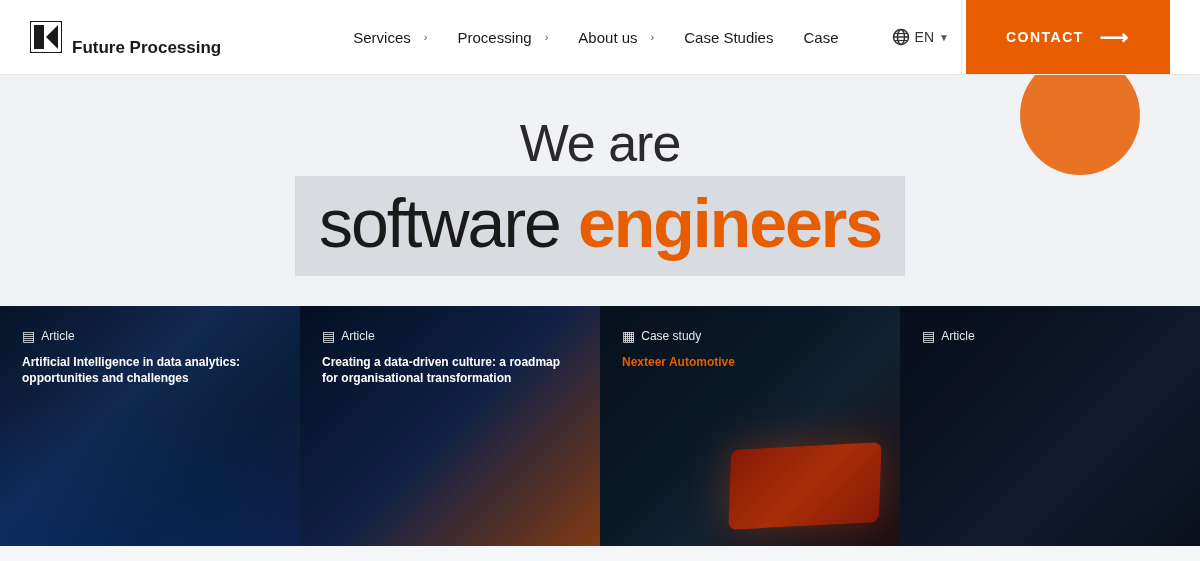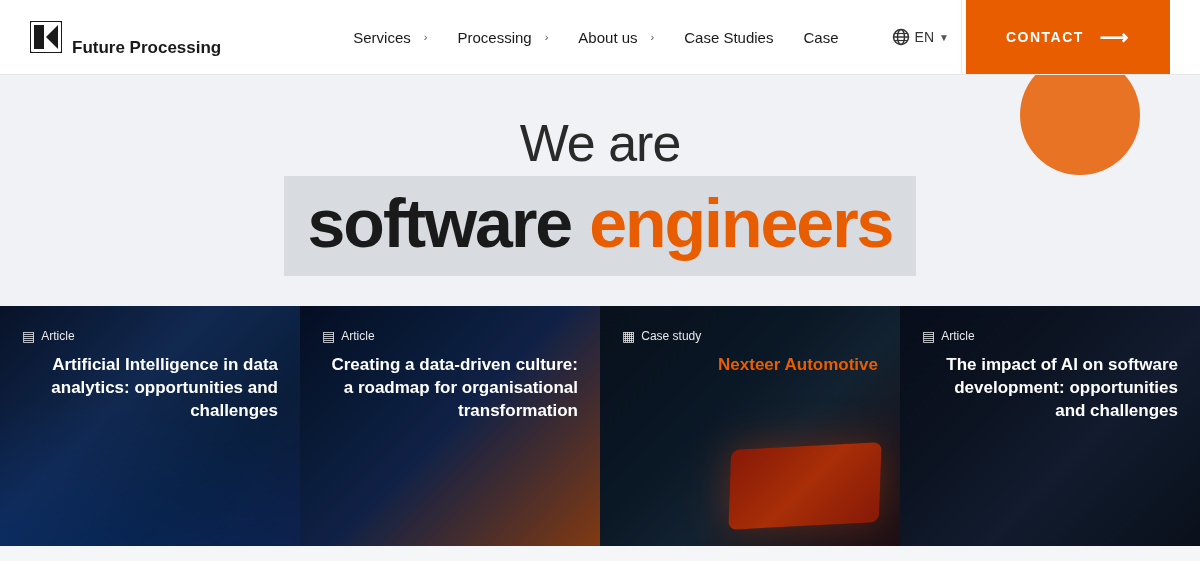--- a/index.html
+++ b/index.html
@@ -116,21 +116,21 @@
       margin-top: 4px;
     }
     .hero-title-bg {
       background: #d8dbe0;
       padding: 8px 24px 14px 24px;
       display: inline-flex;
       gap: 18px;
     }
     .hero-bold {
       font-size: 68px;
-      font-weight: 700;
+      font-weight: 400;
       color: #1a1a1a;
       letter-spacing: -2px;
     }
     .hero-orange {
       font-size: 68px;
       font-weight: 900;
       color: #e85d00;
       letter-spacing: -2px;
     }
     .orange-circle {
@@ -183,25 +183,24 @@
       font-size: 12px;
       color: #fff;
       font-weight: 400;
       margin-bottom: 10px;
       opacity: 0.9;
     }
     .badge-icon {
       font-size: 14px;
     }
     .card-title {
-      font-size: 17px;
+      font-size: 12px;
       font-weight: 700;
       color: #fff;
       line-height: 1.35;
-      text-align: right;
     }
     .card-title-orange {
       color: #e85d00;
     }
 
     
     .card-1 .card-bg {
       background: linear-gradient(135deg, #0a1628 0%, #1a3a6b 40%, #0d2847 70%, #1a2040 100%);
     }
     .card-2 .card-bg {
@@ -342,17 +341,16 @@
   </div>
 
   <div class="card card-4">
     <div class="card-bg"></div>
     <div class="card-overlay"></div>
     <div class="card-content">
       <div class="card-badge">
         <span class="badge-icon">▤</span>
         <span>Article</span>
       </div>
-      <div class="card-title">The impact of AI on software development: opportunities and challenges</div>
     </div>
   </div>
 
 </section>
 
 </body></html>

